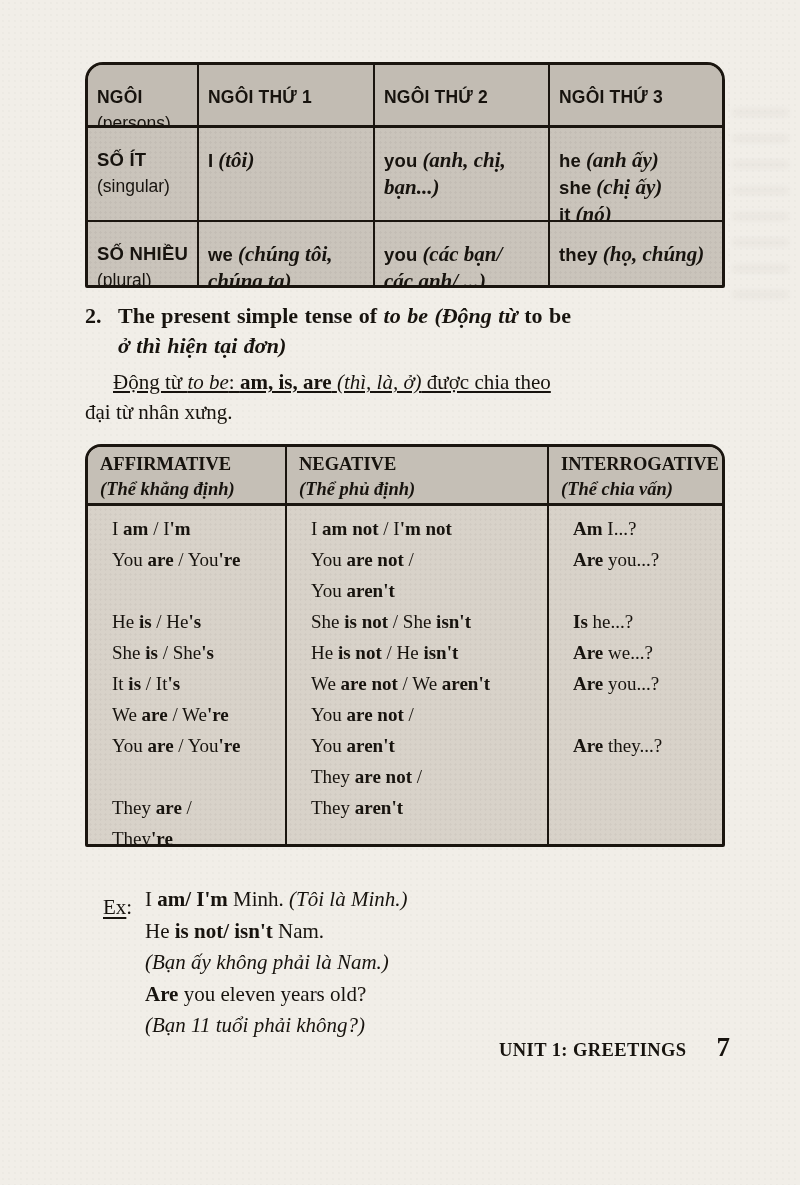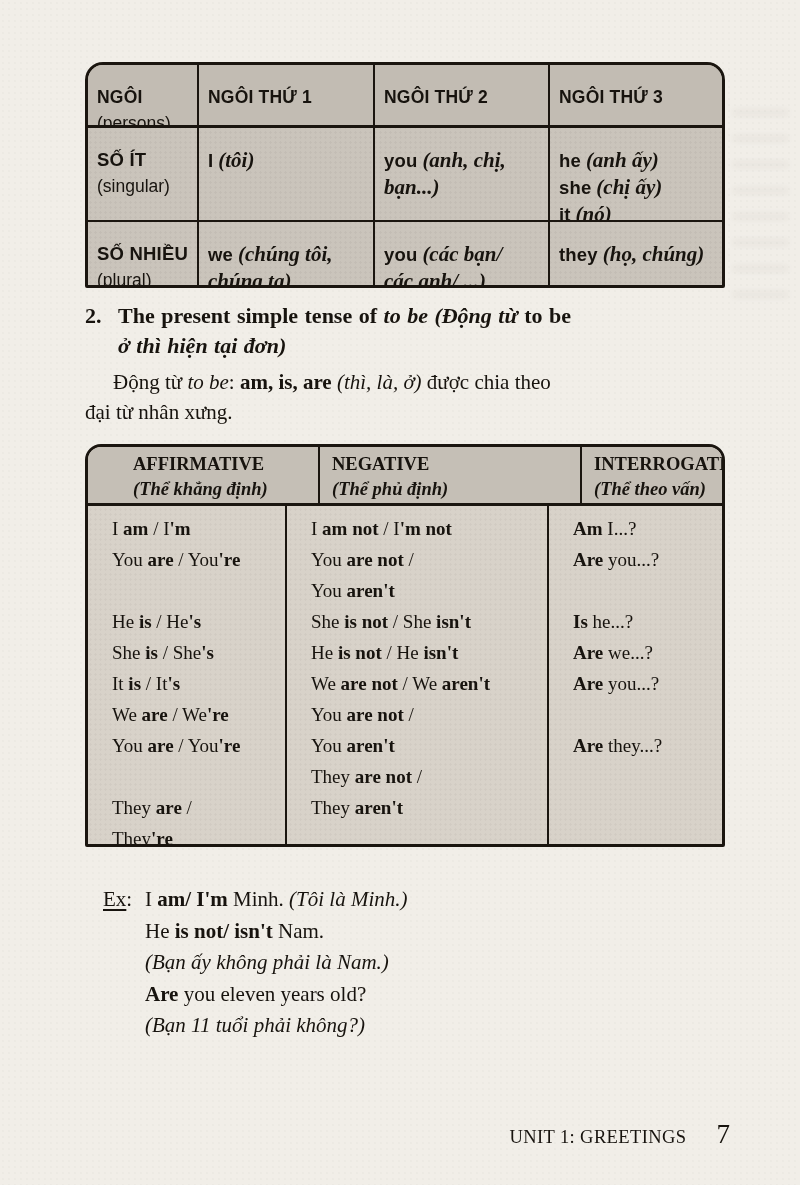--- a/index.html
+++ b/index.html
@@ -34,47 +34,47 @@
   .t1 .hb .line b{font-size:17.5px;}
   .t1 .line i{font-family:"Liberation Serif","DejaVu Serif",serif;font-size:21px;font-weight:700;}
   
   .heading{
     position:absolute;left:85px;top:301px;width:660px;display:flex;
     font-weight:700;font-size:22px;line-height:30px;word-spacing:1px;
   }
   .heading .num{width:33px;flex:none;}
   
   .para{position:absolute;left:85px;top:367px;width:655px;font-size:21px;line-height:30px;}
-  .para .line:first-child{text-indent:28px;}
+  .para .line:first-child{text-indent:28px;text-decoration:underline;}
   
   .t2{
     position:absolute;left:85px;top:444px;width:640px;height:403px;
     box-sizing:border-box;border:3px solid #1a150f;border-radius:16px 16px 2px 2px;
     background:#d8d2c9;
     background-image:radial-gradient(rgba(90,84,76,.05) 1px, transparent 1.2px);
     background-size:5px 5px;
     overflow:hidden;
   }
   .t2head{
     display:grid;grid-template-columns:197px 262px 1fr;height:59px;
-    box-sizing:border-box;border-bottom:3px solid #1a150f;background:#c5bfb6;padding-left:33px;
+    box-sizing:border-box;border-bottom:3px solid #1a150f;background:#c5bfb6;
   }
   .t2 .hcell{box-sizing:border-box;padding:5px 0 0 12px;font-weight:700;overflow:hidden;}
   .t2 .hcell .line{font-size:18.5px;line-height:25px;white-space:nowrap;}
   .t2body{display:grid;grid-template-columns:197px 262px 1fr;height:344px;}
   .t2 .bcell{box-sizing:border-box;padding:7px 0 0 24px;overflow:hidden;}
   .t2 .bl{border-left:2.5px solid #1a150f;}
   .t2 .bcell .line{font-size:19px;line-height:31px;white-space:nowrap;}
   
   .ex{position:absolute;left:103px;top:884px;width:600px;font-size:21px;line-height:31.5px;}
-  .ex .label{position:absolute;left:0;top:0;}
+  .ex .label{position:absolute;left:0;top:8px;}
   .ex .label u{text-underline-offset:3px;text-decoration-thickness:1.5px;}
   .ex .content{padding-left:42px;}
   
-  .footer{position:absolute;top:1119px;right:70px;display:flex;align-items:baseline;gap:30px;font-weight:400;}
+  .footer{position:absolute;top:1032px;right:70px;display:flex;align-items:baseline;gap:30px;font-weight:700;}
   .footer .unit{font-size:18.5px;letter-spacing:.4px;}
   .footer .pnum{font-size:27px;}
   
   .smudge{position:absolute;filter:blur(3px);opacity:.45;pointer-events:none;}
   .sm1{left:300px;top:96px;width:400px;height:24px;
        background:repeating-linear-gradient(90deg, rgba(110,104,96,.30) 0 14px, transparent 14px 26px);}
   .sm2{left:565px;top:470px;width:140px;height:360px;
        background:repeating-linear-gradient(180deg, rgba(110,104,96,.22) 0 5px, transparent 5px 34px);}
   .sm3{left:733px;top:110px;width:55px;height:190px;
        background:repeating-linear-gradient(180deg, rgba(120,112,102,.20) 0 5px, transparent 5px 26px);}
@@ -160,21 +160,21 @@
       <div class="hcell">
         <div class="line">AFFIRMATIVE</div>
         <div class="line"><i>(Thể khẳng định)</i></div>
       </div>
       <div class="hcell bl">
         <div class="line">NEGATIVE</div>
         <div class="line"><i>(Thể phủ định)</i></div>
       </div>
       <div class="hcell bl">
         <div class="line">INTERROGATIVE</div>
-        <div class="line"><i>(Thể theo vấn)</i></div>
+        <div class="line"><i>(Thể chia vấn)</i></div>
       </div>
     </div>
     <div class="t2body">
       <div class="bcell">
           <div class="line">I <b>am</b> / I<b>'m</b></div>
           <div class="line">You <b>are</b> / You<b>'re</b></div>
           <div class="line">&nbsp;</div>
           <div class="line">He <b>is</b> / He<b>'s</b></div>
           <div class="line">She <b>is</b> / She<b>'s</b></div>
           <div class="line">It <b>is</b> / It<b>'s</b></div>

